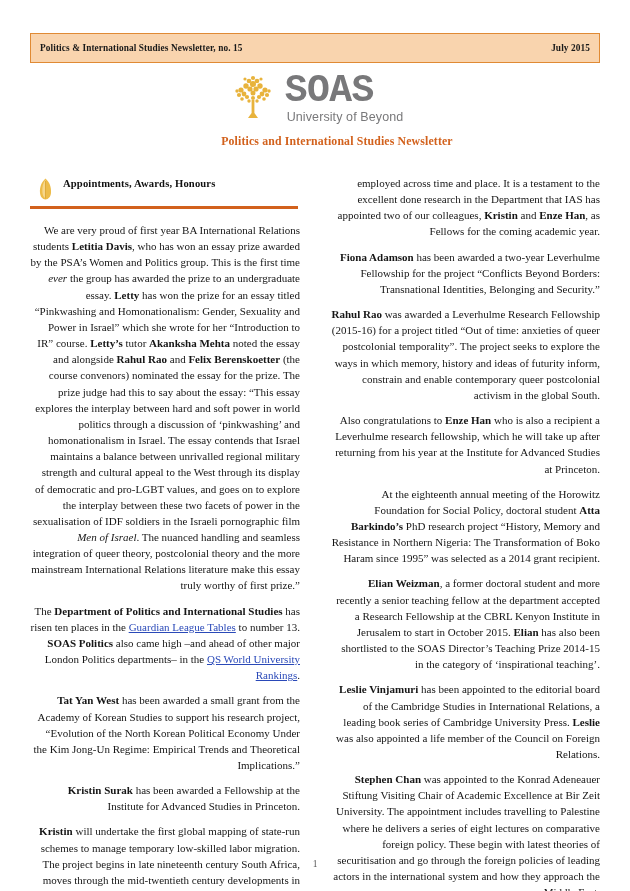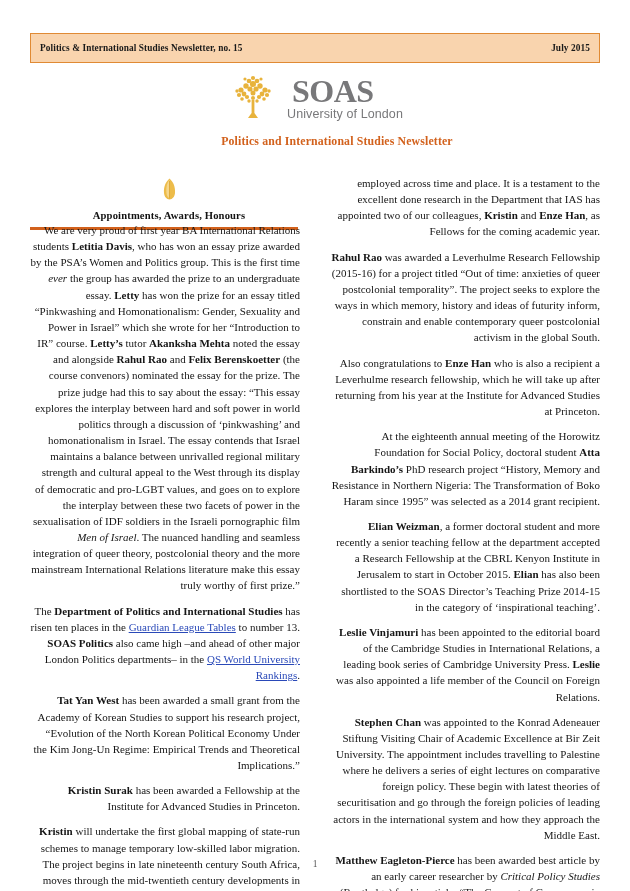--- a/index.html
+++ b/index.html
@@ -63,27 +63,26 @@
     height: 52px;
     display: block;
   }
   .logo-words {
     display: flex;
     flex-direction: column;
     align-items: flex-start;
     line-height: 1;
   }
   .soas-word {
-    font-family: Liberation Serif, serif;
-    font-weight: bold;
-    font-size: 32px;
+    font-family: Liberation Mono, monospace;
+    font-weight: bold;
+    font-size: 38px;
     letter-spacing: -0.5px;
     color: #78787a;
     line-height: 0.95;
-    margin-left: 7px;
   }
   .soas-sub {
     font-family: "Liberation Sans", "DejaVu Sans", sans-serif;
     font-size: 12.5px;
     color: #78787a;
     letter-spacing: 0.1px;
     margin-top: 2px;
     margin-left: 2px;
   }
   .newsletter-title {
@@ -98,24 +97,22 @@
 
   
   .section-head {
     position: absolute;
     left: 30px;
     top: 178px;
     width: 270px;
   }
   .section-head-row {
     display: flex;
-    align-items: center;
     gap: 10px;
     padding-left: 8px;
-    flex-direction: column;
   }
   .leaf-icon {
     width: 15px;
     height: 22px;
     display: block;
     flex: 0 0 auto;
   }
   .section-title {
     font-family: "Liberation Serif", "DejaVu Serif", serif;
     font-weight: bold;
@@ -216,21 +213,21 @@
             <circle cx="10" cy="19" r="1.7"></circle>
               <circle cx="42" cy="19" r="1.7"></circle>
             <circle cx="18" cy="7" r="1.6"></circle>
               <circle cx="34" cy="7" r="1.6"></circle>
           </g>
           <path d="M24.6 28 L27.4 28 L27.4 41 L31 46 L21 46 L24.6 41 Z" fill="#E8B33C"></path>
         </svg>
       </span>
       <span class="logo-words">
         <span class="soas-word">SOAS</span>
-        <span class="soas-sub">University of London</span>
+        <span class="soas-sub">University of Beyond</span>
       </span>
     </div>
     <div class="newsletter-title">Politics and International Studies Newsletter</div>
   </div>
 
   <div class="section-head">
     <div class="section-head-row">
       <span>
         <svg class="leaf-icon" viewBox="0 0 15 22" xmlns="http://www.w3.org/2000/svg" aria-hidden="true">
           <path d="M7.5 0.5 C3.5 4 1.5 9 2 15 C2.3 18.8 4.5 21.3 7.5 21.5 C10.5 21.3 12.7 18.8 13 15 C13.5 9 11.5 4 7.5 0.5 Z" fill="#EDBC4A"></path>
@@ -246,20 +243,21 @@
   <div class="columns">
     <div class="col left" id="left-col">
         <p class="para"><span>We are very proud of first year BA International Relations students </span><b>Letitia Davis</b><span>, who has won an essay prize awarded by the PSA’s Women and Politics group.  This is the first time </span><i>ever</i><span> the group has awarded the prize to an undergraduate essay. </span><b>Letty</b><span> has won the prize for an essay titled “Pinkwashing and Homonationalism: Gender, Sexuality and Power in Israel” which she wrote for her “Introduction to IR” course.  </span><b>Letty’s</b><span> tutor </span><b>Akanksha Mehta</b><span> noted the essay and alongside </span><b>Rahul Rao</b><span> and </span><b>Felix Berenskoetter</b><span> (the course convenors) nominated the essay for the prize. The prize judge had this to say about the essay: “This essay explores the interplay between hard and soft power in world politics through a discussion of ‘pinkwashing’ and homonationalism in Israel. The essay contends that Israel maintains a balance between unrivalled regional military strength and cultural appeal to the West through its display of democratic and pro-LGBT values, and goes on to explore the interplay between these two facets of power in the sexualisation of IDF soldiers in the Israeli pornographic film </span><i>Men of Israel</i><span>. The nuanced handling and seamless integration of queer theory, postcolonial theory and the more mainstream International Relations literature make this essay truly worthy of first prize.”</span></p>
         <p class="para"><span>The </span><b>Department of Politics and International Studies</b><span> has risen ten places in the </span><a class="doclink" href="#">Guardian League Tables</a><span> to number 13.   </span><b>SOAS Politics</b><span> also came high –and ahead of other major London Politics departments– in the </span><a class="doclink" href="#">QS World University Rankings</a><span>.</span></p>
         <p class="para"><b>Tat Yan West</b><span> has been awarded a small grant from the Academy of Korean Studies to support his research project, “Evolution of the North Korean Political Economy Under the Kim Jong-Un Regime: Empirical Trends and Theoretical Implications.”</span></p>
         <p class="para"><b>Kristin Surak</b><span> has been awarded a Fellowship at the Institute for Advanced Studies in Princeton.</span></p>
         <p class="para"><b>Kristin</b><span> will undertake the first global mapping of state-run schemes to manage temporary low-skilled labor migration. The project begins in late nineteenth century South Africa, moves through the mid-twentieth century developments in North America and Europe, then on to the dramatic cases in the Middle East, before it shifts to the closely managed programs in East Asia, and concludes with nascent structures emerging in Southeast Asia. It aims to produce a taxonomy of guestwork programs by analysing the different regimes of control – the techniques for policing full membership in the state, nation, and economy –</span></p>
       </div>
     <div class="col right" id="right-col">
         <p class="para"><span>employed across time and place. It is a testament to the excellent done research in the Department that IAS has appointed two of our colleagues, </span><b>Kristin</b><span> and </span><b>Enze Han</b><span>, as Fellows for the coming academic year.</span></p>
+        <p class="para"><b>Fiona Adamson</b><span> has been awarded a two-year Leverhulme Fellowship for the project “Conflicts Beyond Borders: Transnational Identities, Belonging and Security.”</span></p>
         <p class="para"><b>Rahul Rao</b><span> was awarded a Leverhulme Research Fellowship (2015-16) for a project titled “Out of time: anxieties of queer postcolonial temporality”. The project seeks to explore the ways in which memory, history and ideas of futurity inform, constrain and enable contemporary queer postcolonial activism in the global South.</span></p>
         <p class="para"><span>Also congratulations to </span><b>Enze Han</b><span> who is also a recipient a Leverhulme research fellowship, which he will take up after returning from his year at the Institute for Advanced Studies at Princeton.</span></p>
         <p class="para"><span>At the eighteenth annual meeting of the Horowitz Foundation for Social Policy, doctoral student </span><b>Atta Barkindo’s</b><span> PhD research project “History, Memory and Resistance in Northern Nigeria: The Transformation of Boko Haram since 1995” was selected as a 2014 grant recipient.</span></p>
         <p class="para"><b>Elian Weizman</b><span>, a former doctoral student and more recently a senior teaching fellow at the department accepted a Research Fellowship at the CBRL Kenyon Institute in Jerusalem to start in October 2015. </span><b>Elian</b><span> has also been shortlisted to the SOAS Director’s Teaching Prize 2014-15 in the category of ‘inspirational teaching’.</span></p>
         <p class="para"><b>Leslie Vinjamuri</b><span> has been appointed to the editorial board of the Cambridge Studies in International Relations, a leading book series of Cambridge University Press. </span><b>Leslie</b><span> was also appointed a life member of the Council on Foreign Relations.</span></p>
         <p class="para"><b>Stephen Chan</b><span> was appointed to the Konrad Adeneauer Stiftung Visiting Chair of Academic Excellence at Bir Zeit University.  The appointment includes travelling to Palestine where he delivers a series of eight lectures on comparative foreign policy. These begin with latest theories of securitisation and go through the foreign policies of leading actors in the international system and how they approach the Middle East.</span></p>
         <p class="para"><b>Matthew Eagleton-Pierce</b><span> has been awarded best article by an early career researcher by </span><i>Critical Policy Studies</i><span> (Routledge) for his article: “The Concept of Governance in the Spirit of Capitalism”.</span></p>
       </div>
   </div>
 

